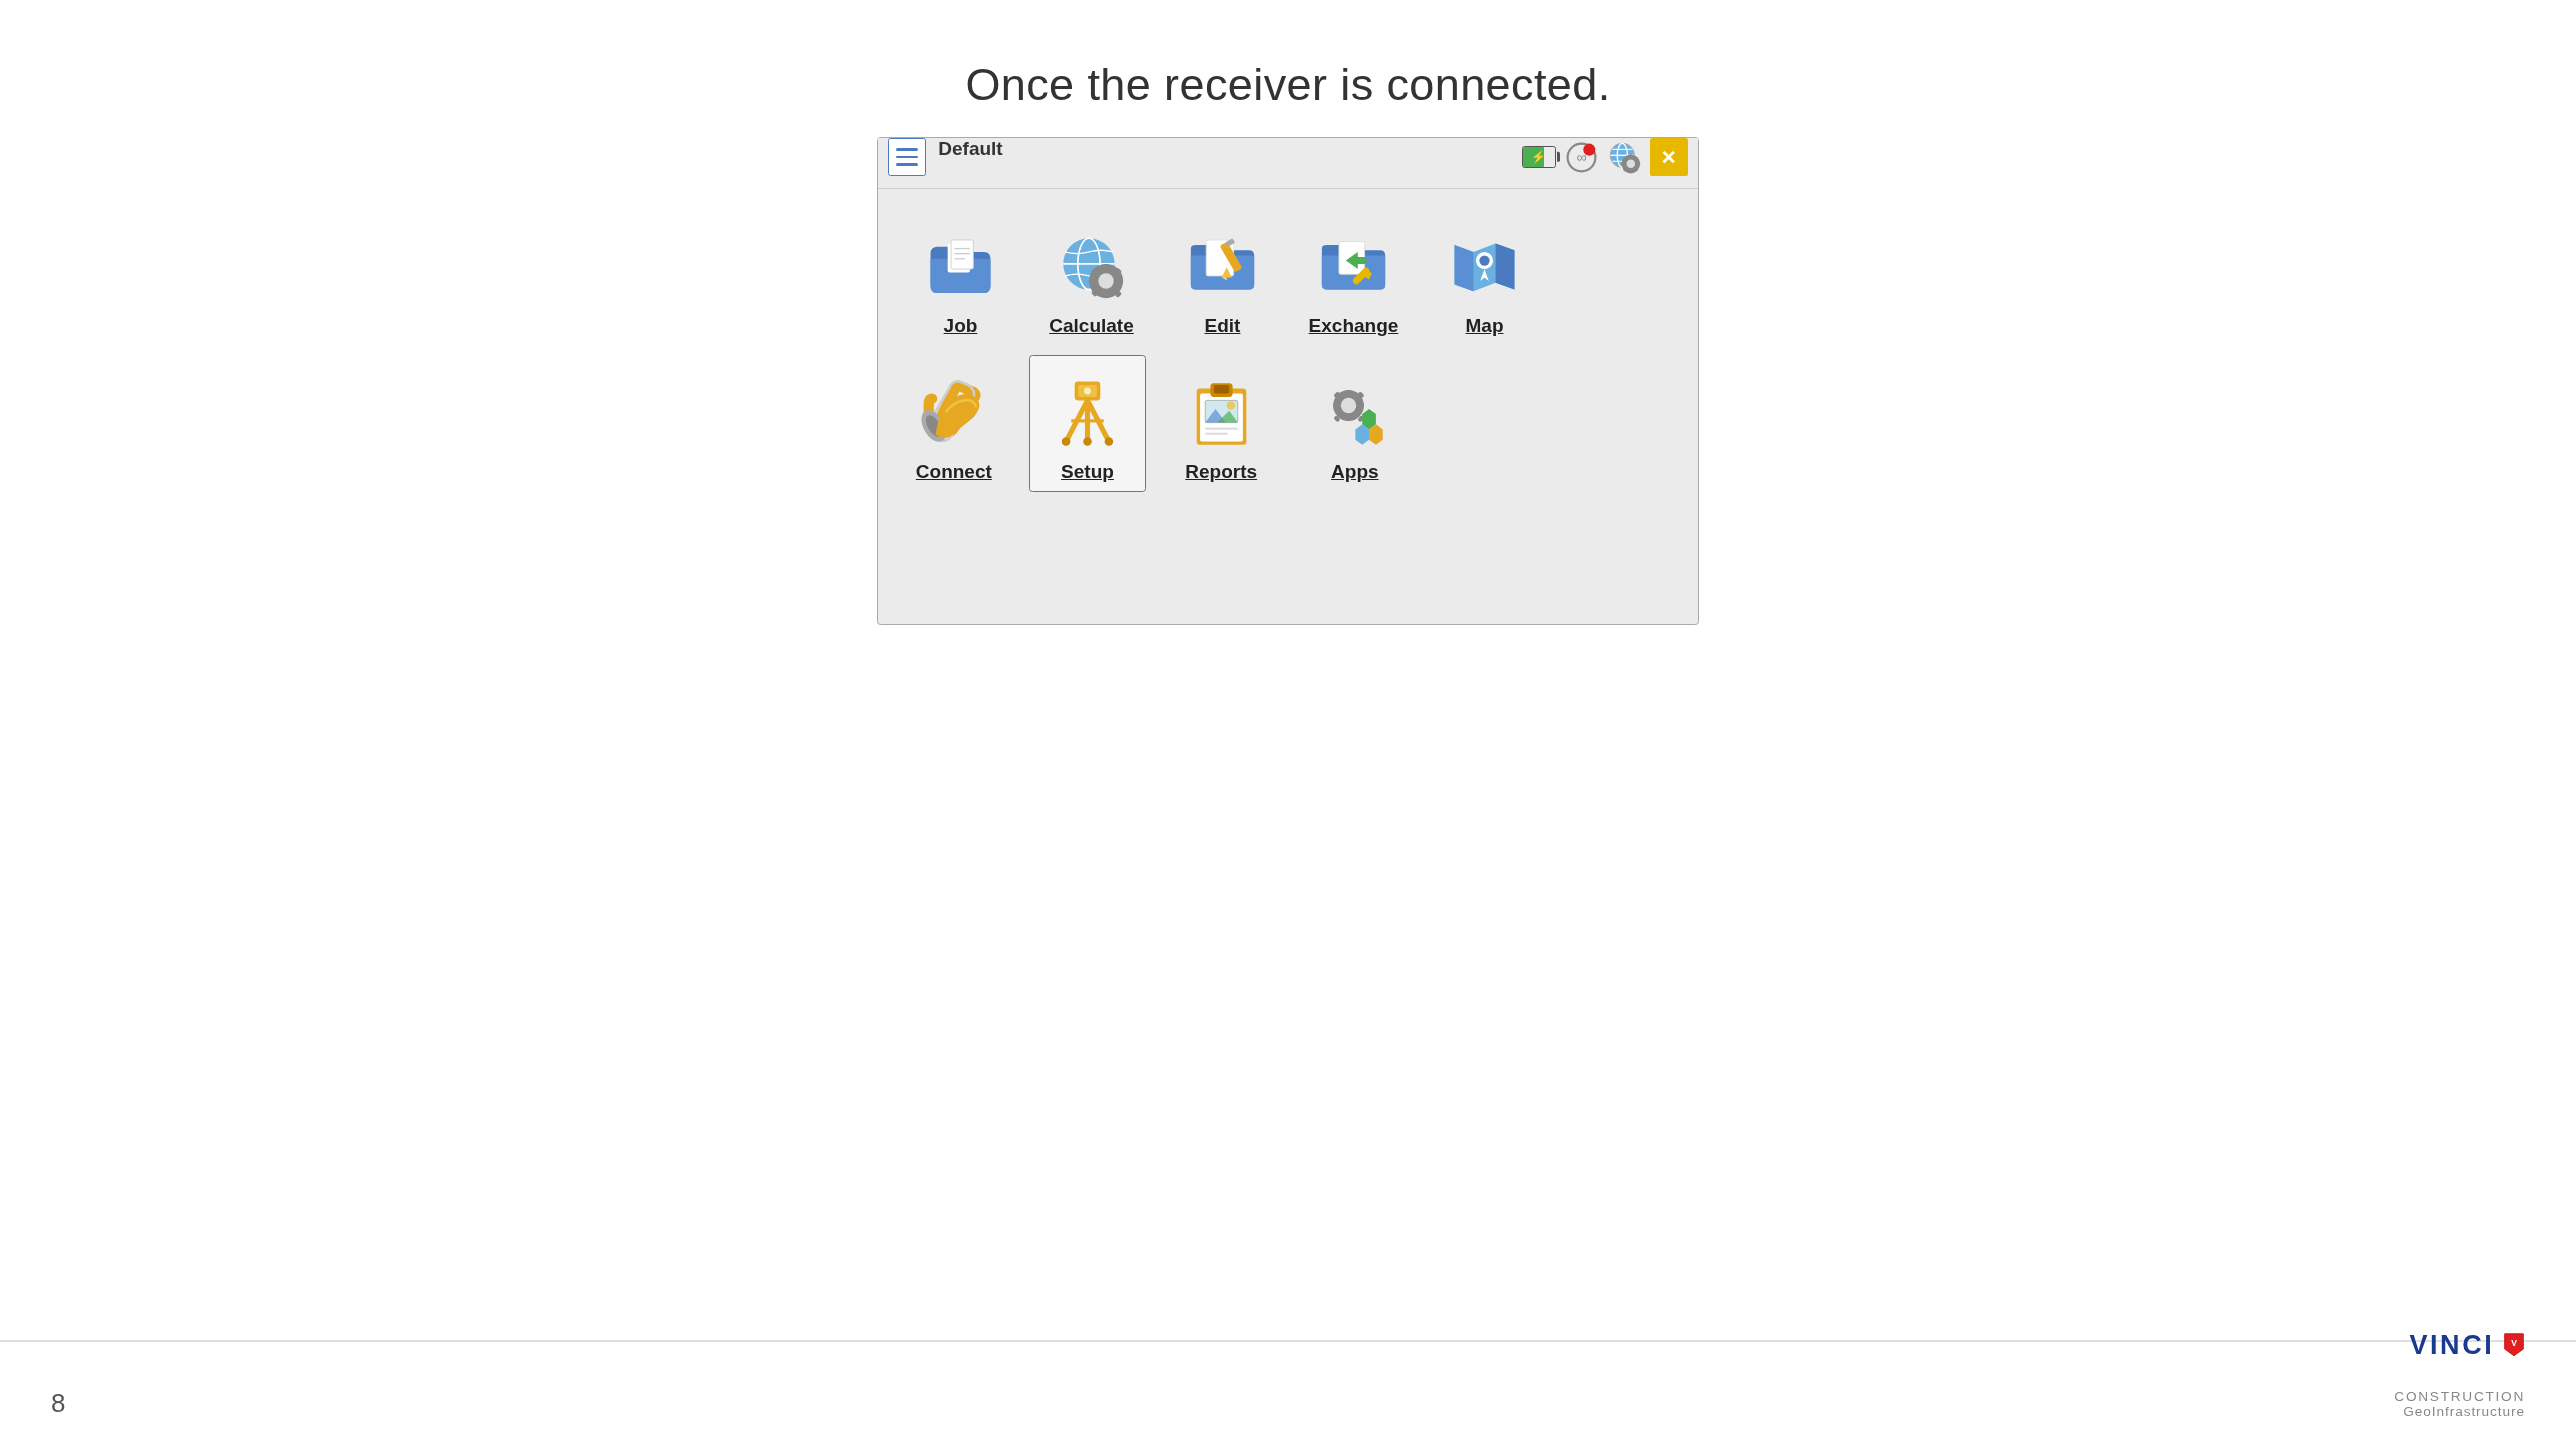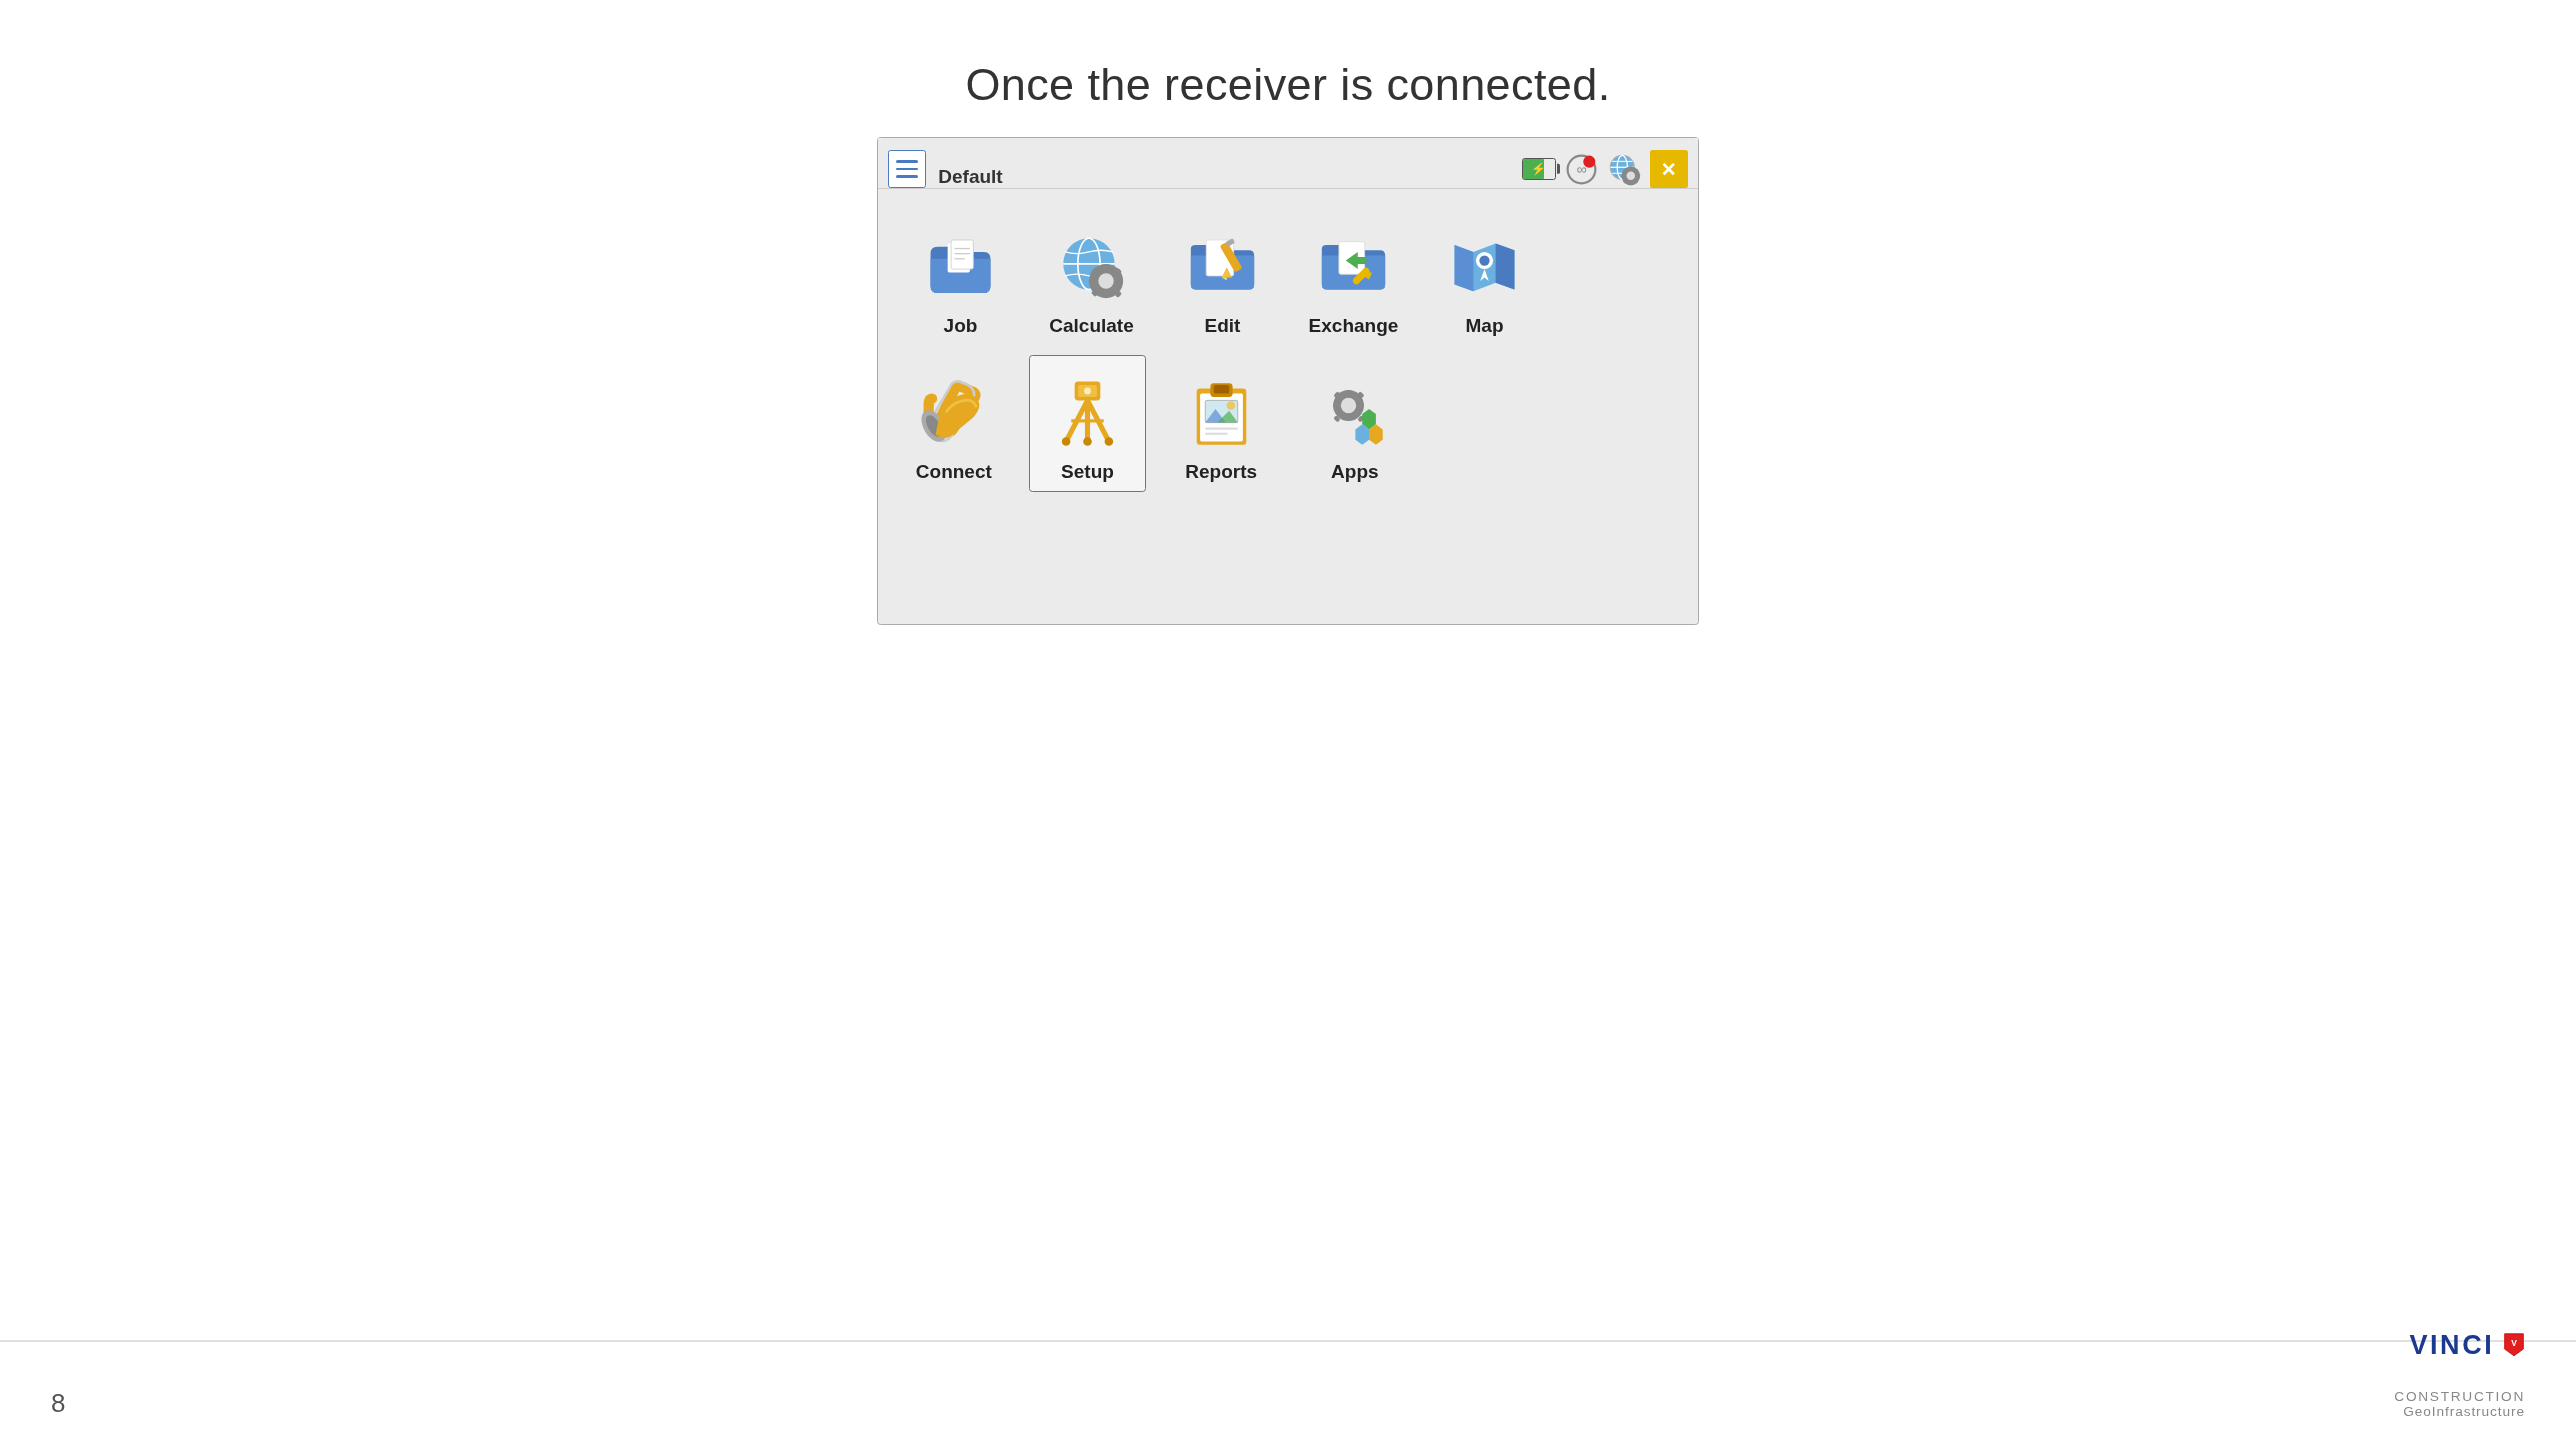--- a/index.html
+++ b/index.html
@@ -37,21 +37,21 @@
       transform: translateX(-50%);
       top: 137px;
       background: #ebebeb;
       border: 1.7px solid #aaa;
       border-radius: 3.4px;
     }
 
     
     .titlebar {
       display: flex;
-      align-items: flex-end;
+      align-items: flex-start;
       background: #ebebeb;
       border-bottom: 0.9px solid #ccc;
       padding: 0 10.3px;
       height: 51px;
     }
 
     .menu-btn {
       width: 38px;
       height: 38px;
       border: 1.7px solid #4a7abf;
@@ -163,20 +163,21 @@
     .grid-item.selected {
       border: 1.7px solid #4a7abf;
       background: rgba(255,255,255,0.5);
     }
 
     .grid-item-label {
       font-size: 19px;
       font-weight: 600;
       color: #222;
       text-align: center;
+      text-decoration: underline;
     }
 
     .icon-svg {
       width: 77px;
       height: 77px;
     }
 
     
     .slide-number {
       position: absolute;

